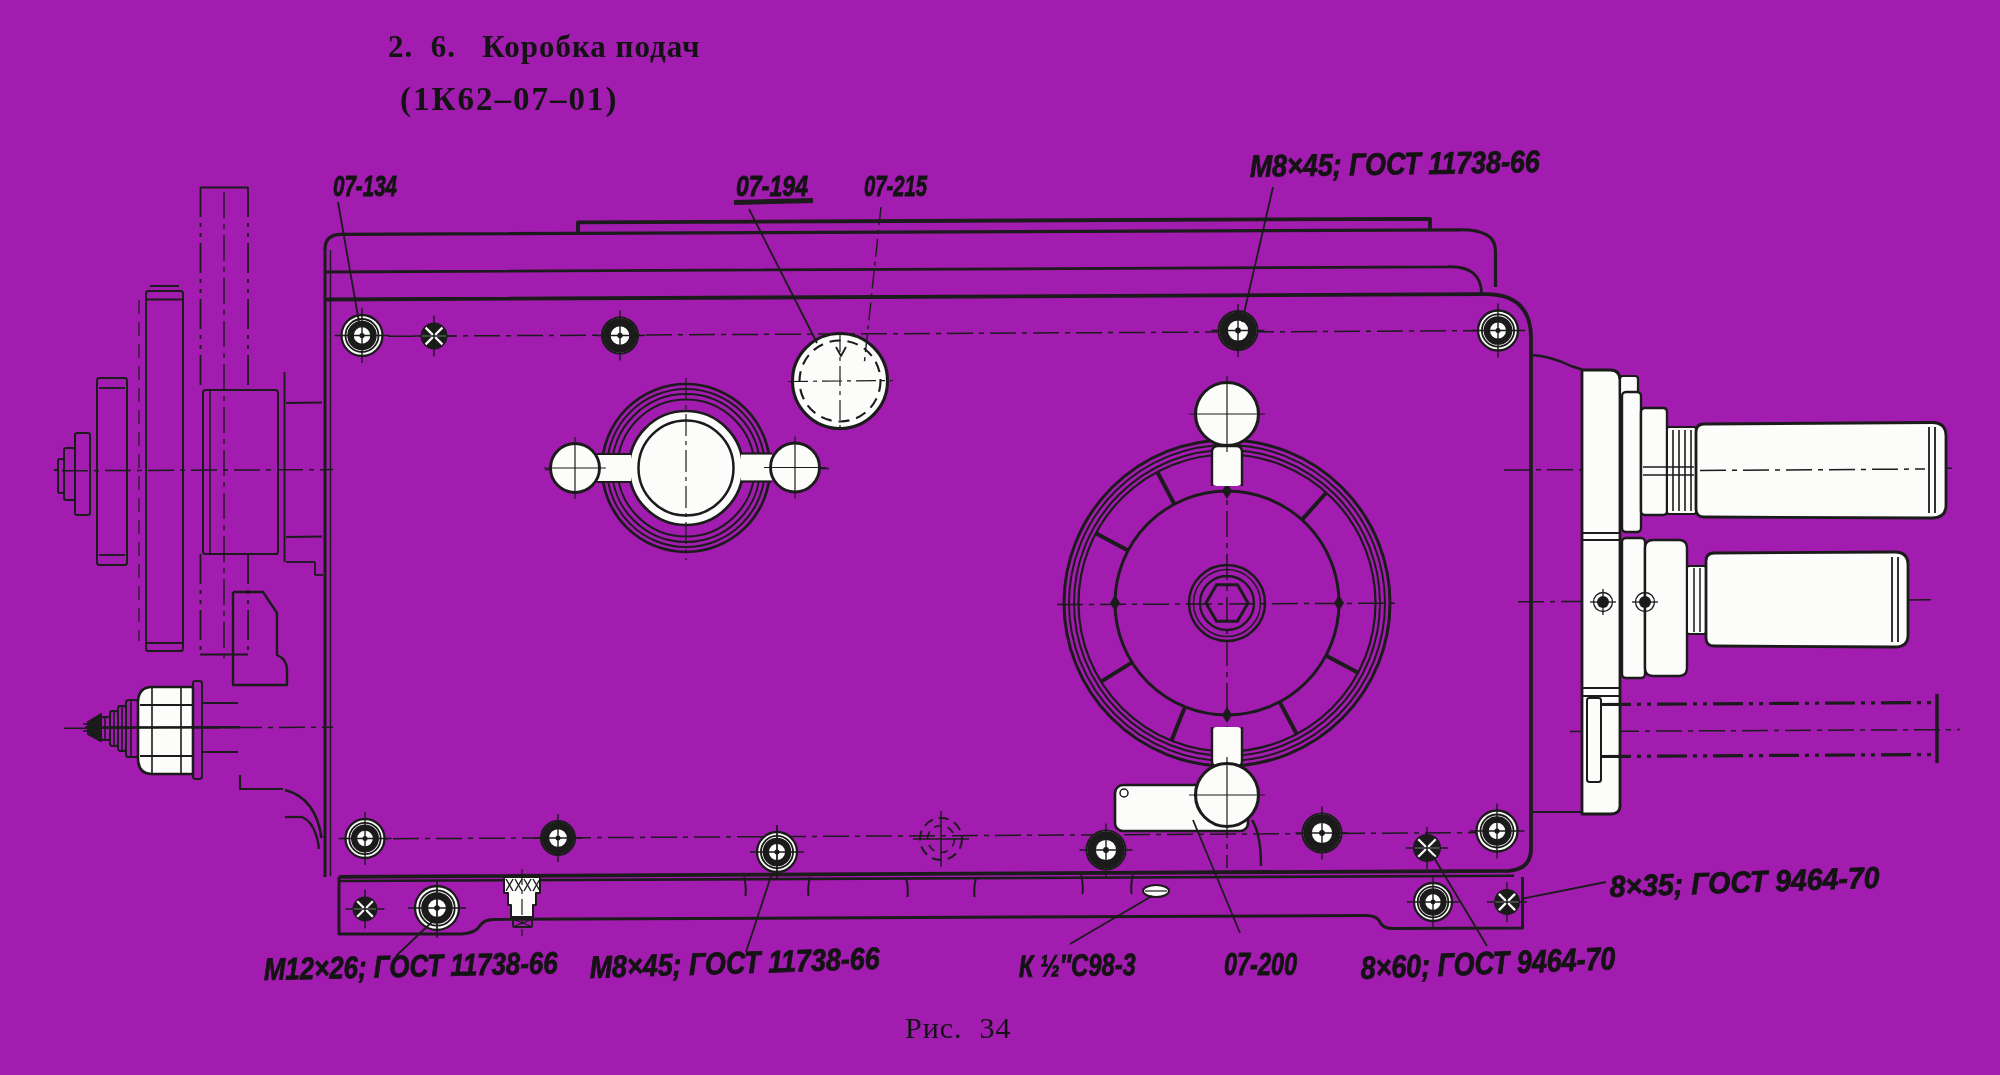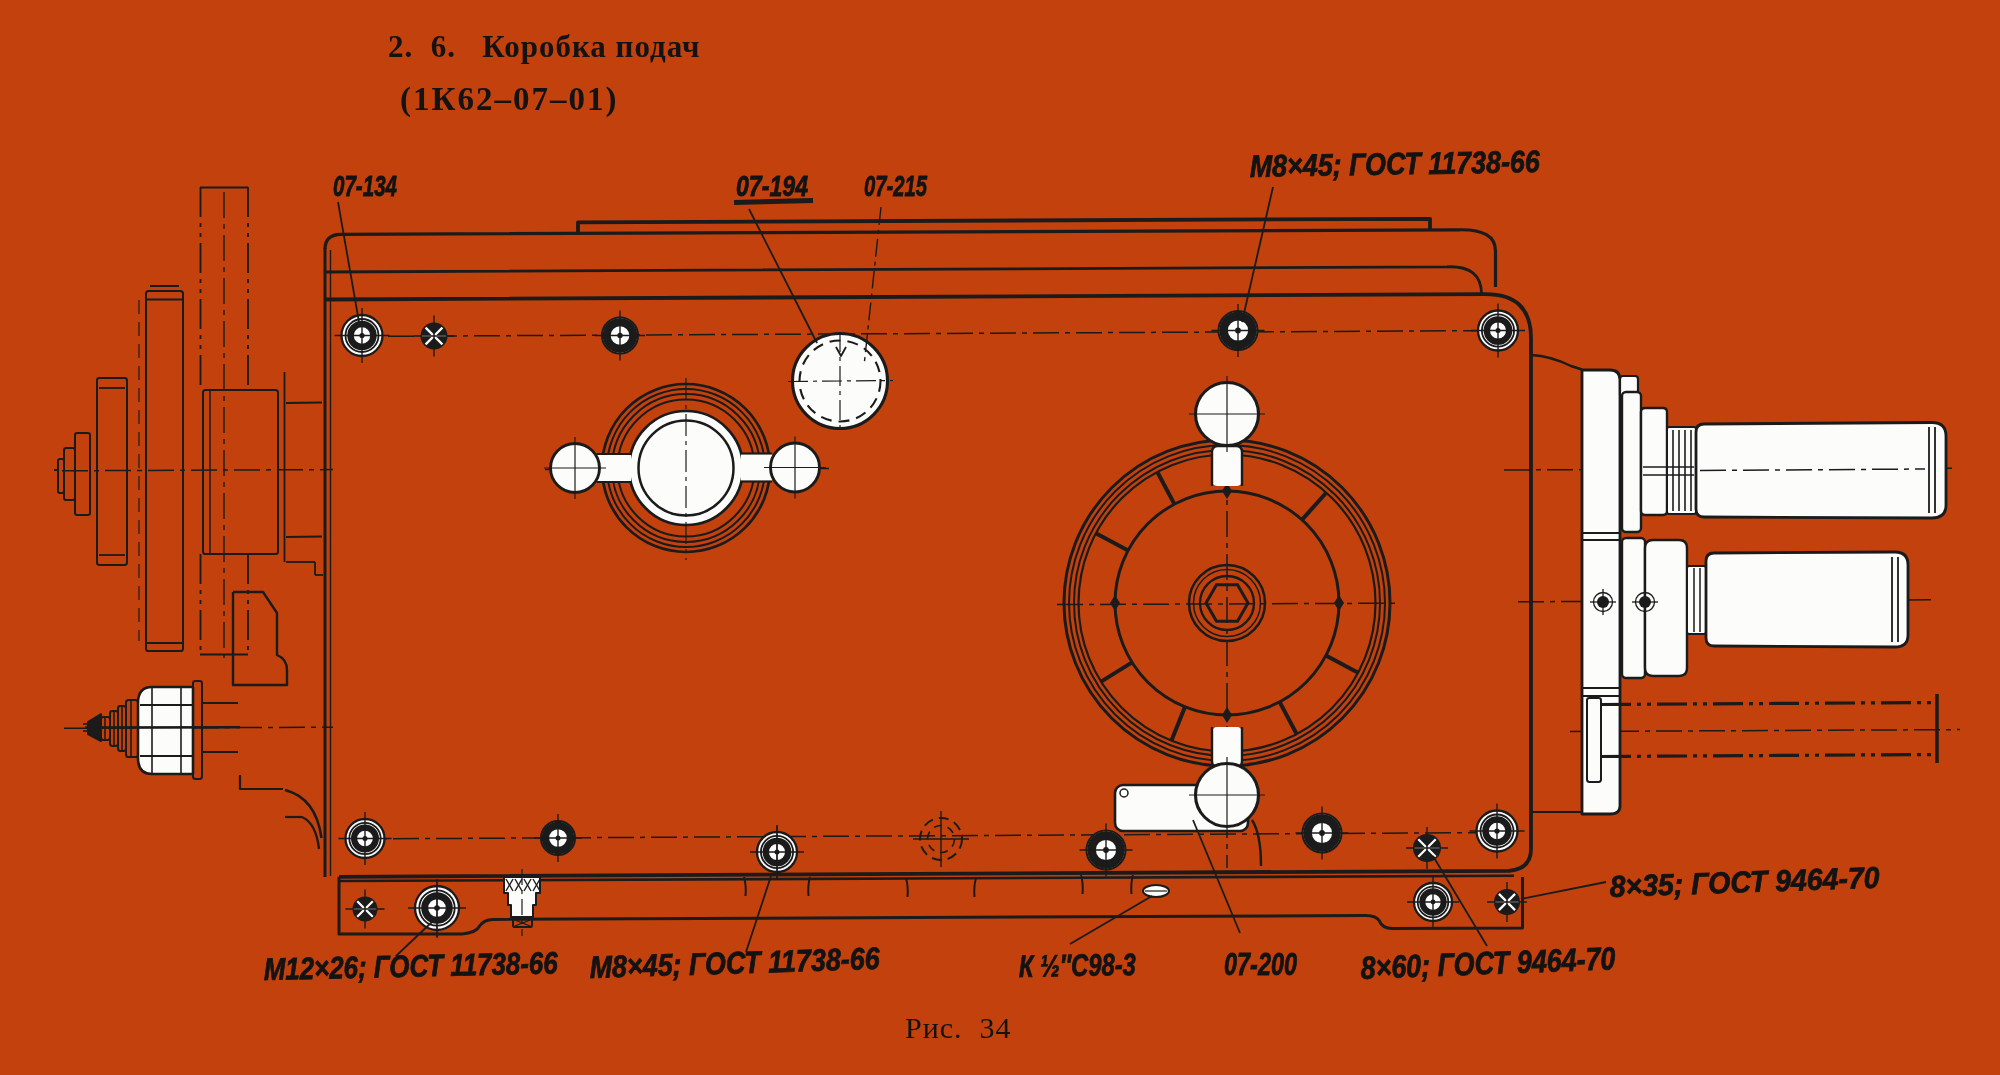--- a/index.html
+++ b/index.html
@@ -1,15 +1,15 @@
 <!DOCTYPE html>
 <html><head><meta charset="utf-8">
 <style>
 html,body{margin:0;padding:0;}
-#page{position:relative;width:2000px;height:1075px;background:#c2410c;overflow:hidden;}
+#page{position:relative;width:2000px;height:1075px;background:#a21caf;overflow:hidden;}
 </style></head>
 <body>
 <div id="page">
 <svg width="2000" height="1075" viewBox="0 0 2000 1075">
 <line x1="345.0" y1="336.5" x2="1518.0" y2="330.5" stroke="#1b1b1b" stroke-width="1.5" stroke-linecap="butt" stroke-dasharray="26,6,5,6"></line>
 <line x1="350.0" y1="839.0" x2="1515.0" y2="832.5" stroke="#1b1b1b" stroke-width="1.5" stroke-linecap="butt" stroke-dasharray="26,6,5,6"></line>
 <line x1="62.0" y1="470.8" x2="333.0" y2="469.6" stroke="#1b1b1b" stroke-width="1.5" stroke-linecap="butt" stroke-dasharray="26,6,5,6"></line>
 <line x1="545.0" y1="469.4" x2="830.0" y2="468.4" stroke="#1b1b1b" stroke-width="1.5" stroke-linecap="butt" stroke-dasharray="26,6,5,6"></line>
 <line x1="1504.0" y1="470.0" x2="1952.0" y2="468.2" stroke="#1b1b1b" stroke-width="1.5" stroke-linecap="butt" stroke-dasharray="26,6,5,6"></line>
 <line x1="64.0" y1="728.3" x2="333.0" y2="727.2" stroke="#1b1b1b" stroke-width="1.5" stroke-linecap="butt" stroke-dasharray="26,6,5,6"></line>

